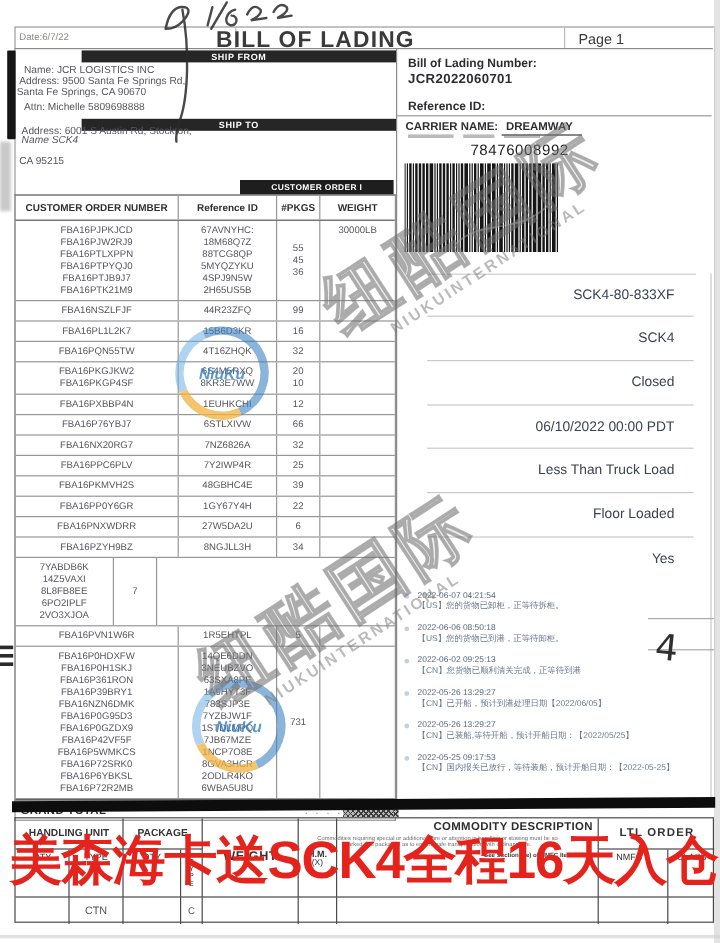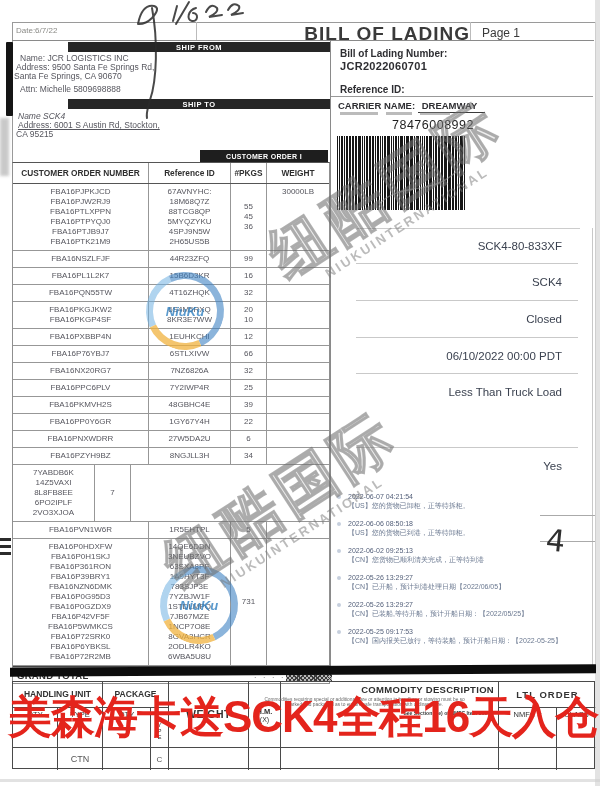--- a/index.html
+++ b/index.html
@@ -4,21 +4,21 @@
 <style>
   html,body{margin:0;padding:0;background:#f4f4f2;}
   .page{position:relative;width:600px;height:786px;background:#ffffff;overflow:hidden;
         font-family:"Liberation Sans",sans-serif;}
   .abs{position:absolute;}
   
   .doc-border{position:absolute;left:12px;top:22px;width:582px;height:644px;border:1px solid #9a9a9a;}
   .hline{position:absolute;background:#8a8a8a;height:1px;}
   .vline{position:absolute;background:#8a8a8a;width:1px;}
   .date-stamp{left:16px;top:26px;font-size:8px;color:#8a8a86;}
-  .title{left:180px;top:23px;width:290px;text-align:right;font-size:19px;font-weight:bold;
+  .title{left:180px;top:23px;width:290px;text-align:left;font-size:19px;font-weight:bold;
          color:#3a3a3a;letter-spacing:1px;}
   .page-num{left:482px;top:26px;font-size:12px;color:#3a3a3a;}
   
   .black-bar{position:absolute;left:68px;width:262px;height:10px;background:#262626;color:#fff;
              font-size:7.5px;font-weight:bold;letter-spacing:.5px;display:flex;align-items:center;justify-content:center;}
   .addr{position:absolute;font-size:8.5px;color:#56565e;white-space:nowrap;}
   
   .lbl{position:absolute;font-weight:bold;color:#2e2e32;white-space:nowrap;}
   .bol-num{left:340px;top:60px;font-size:11px;letter-spacing:.3px;}
   .carrier-val{border-bottom:1.5px solid #3a3a3a;padding:0 8px 1px 4px;}
@@ -123,21 +123,21 @@
   <div class="abs page-num">Page 1</div>
 
   <div class="black-bar" style="top:42px;">SHIP FROM</div>
   <div class="addr" style="left:20px;top:53px;">Name: JCR LOGISTICS INC</div>
   <div class="addr" style="left:16px;top:62px;">Address: 9500 Santa Fe Springs Rd,</div>
   <div class="addr" style="left:14px;top:71px;">Santa Fe Springs, CA 90670</div>
   <div class="addr" style="left:20px;top:84px;">Attn:  Michelle 5809698888</div>
 
   <div class="black-bar" style="top:99px;">SHIP TO</div>
   <div class="addr" style="left:18px;top:111px;font-style:italic;">Name SCK4</div>
-  <div class="addr" style="left:18px;top:120px;text-decoration:underline;">Address:  6001 S Austin Rd, Stockton,</div>
+  <div class="addr" style="left:18px;top:104px;">Address:  6001 S Austin Rd, Stockton,</div>
   <div class="addr" style="left:16px;top:129px;">CA 95215</div>
 
   <div class="lbl" style="left:340px;top:48px;font-size:10px;">Bill of Lading Number:</div>
   <div class="abs lbl bol-num">JCR2022060701</div>
   <div class="lbl" style="left:340px;top:84px;font-size:10px;">Reference ID:</div>
   <div class="hline" style="left:331px;top:96px;width:262px;background:#999;"></div>
   <div class="lbl" style="left:338px;top:100px;font-size:9.5px;">
     <span>CARRIER NAME:</span>
     <span class="carrier-val">DREAMWAY</span>
   </div>
@@ -194,20 +194,21 @@
       <div style="width: 3px; margin-right: 1px;"></div>
       <div style="width: 1px; margin-right: 1px;"></div>
     </div>
   <div class="hline" style="left:357px;top:228px;width:223px;background:#ccc;"></div>
 
   <div class="rp-row" style="top:228px;height:35px;border-top:none;">SCK4-80-833XF</div>
   <div class="rp-row" style="top:263px;height:37px;">SCK4</div>
   <div class="rp-row" style="top:300px;height:37px;">Closed</div>
   <div class="rp-row" style="top:337px;height:36px;">06/10/2022 00:00 PDT</div>
   <div class="rp-row" style="top:373px;height:37px;">Less Than Truck Load</div>
+  <div class="rp-row" style="top:410px;height:37px;">Floor Loaded</div>
   <div class="rp-row" style="top:447px;height:37px;">Yes</div>
   <div class="mini-line" style="left:540px;top:515px;width:55px;"></div>
   <div class="mini-line" style="left:540px;top:541px;width:55px;"></div>
 
   <div class="abs log">
       <div class="log-entry">
         <span class="log-dot"></span>
         <div class="log-time">2022-06-07 04:21:54</div>
         <div class="log-text">【US】您的货物已卸柜，正等待拆柜。</div>
       </div>

